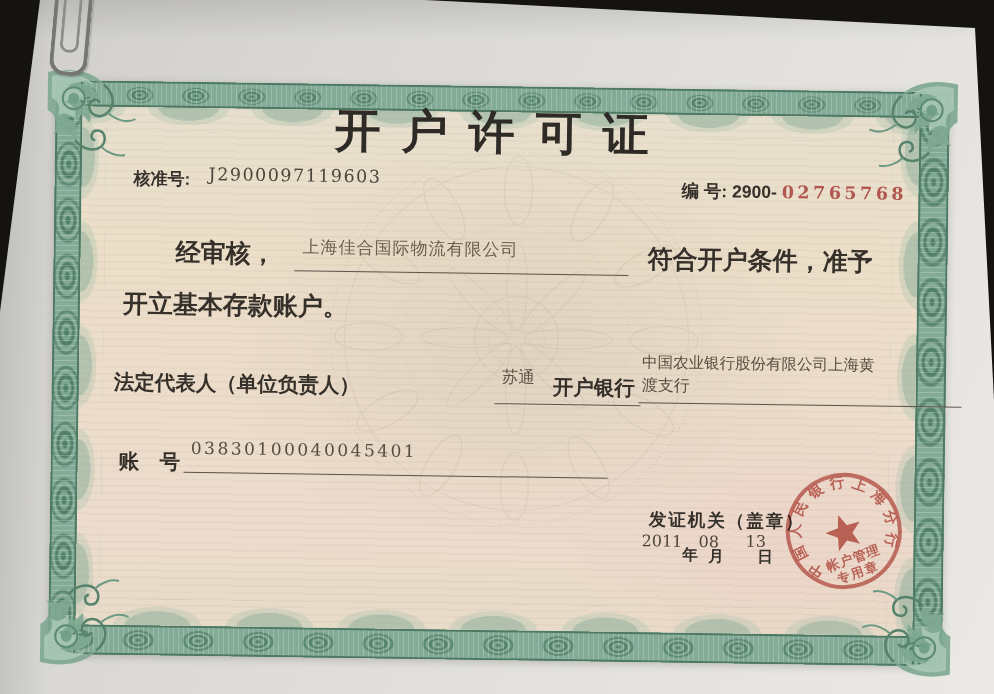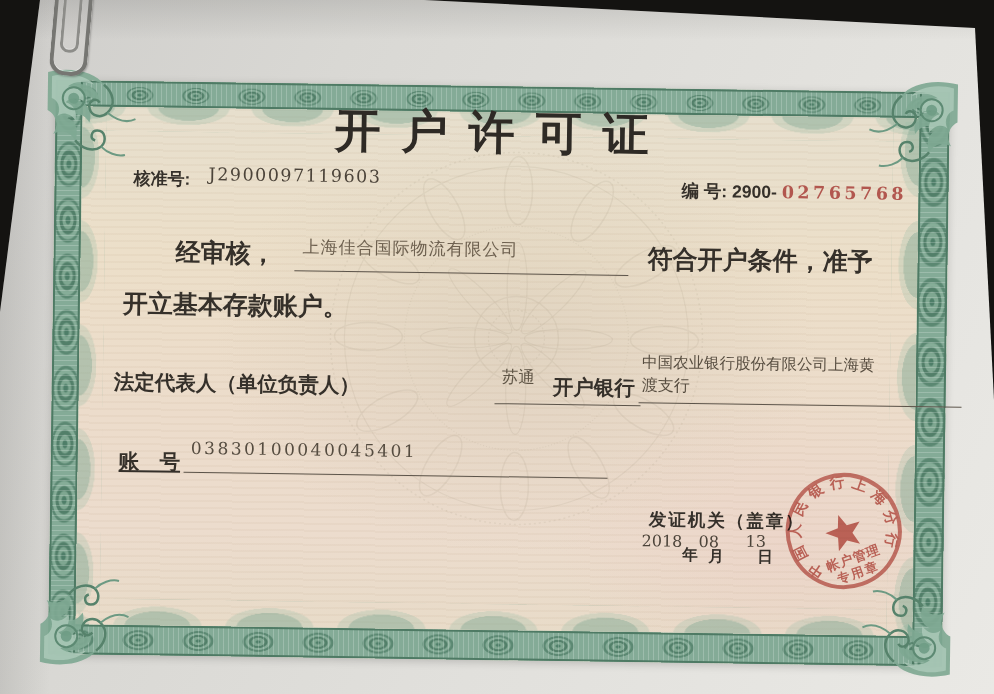--- a/index.html
+++ b/index.html
@@ -97,21 +97,21 @@
   .serial .num{font-family:"DejaVu Serif", serif;letter-spacing:3.5px;font-weight:600;}
   .reviewed{left:122px;top:154px;font-size:25px;}
   .company{left:249px;top:152px;font-size:17px;letter-spacing:1px;color:#6d604f;}
   .qualify{left:594px;top:154px;font-size:25px;}
   .acct-type{left:70px;top:206px;font-size:25px;}
   .legal-label{left:62px;top:287px;font-size:20.5px;}
   .legal-value{left:450px;top:280px;font-size:16.5px;}
   .bank-label{left:501px;top:286px;font-size:20.5px;}
   .bank-l1{left:590px;top:264px;font-size:15.5px;color:#584e41;}
   .bank-l2{left:590px;top:287px;font-size:16px;color:#584e41;}
-  .acct-label{left:68px;top:366px;font-size:20.5px;text-decoration:underline;}
+  .acct-label{left:68px;top:366px;font-size:20.5px;}
   .acct-value{left:140px;top:356px;font-size:17px;letter-spacing:2.5px;color:#554c40;}
   .issuer{left:599px;top:419px;font-size:17.5px;letter-spacing:2px;}
   .date .d{position:absolute;font-size:16px;}
   .date .num{font-family:"DejaVu Serif", serif;color:#4c443a;}
   .date .unit{font-weight:700;font-size:15.5px;}
   
   .stamp{position:absolute;left:724px;top:370px;width:140px;height:140px;
     color:#c05a52;opacity:.85;mix-blend-mode:multiply;transform:rotate(-20deg);}
   .stamp text{fill:currentColor;font-weight:700;font-family:"Liberation Sans", sans-serif;}
   
@@ -231,21 +231,21 @@
   <div class="t val bank-l1">中国农业银行股份有限公司上海黄</div>
   <div class="t val bank-l2">渡支行</div>
   <div class="uline" style="left:587px;top:314px;width:323px;"></div>
 
   <div class="t lbl acct-label">账　号</div>
   <div class="t val acct-value">03830100040045401</div>
   <div class="uline" style="left:133px;top:390px;width:424px;"></div>
 
   <div class="t lbl issuer">发证机关（盖章）</div>
   <div class="date">
-    <span class="t d num" style="left:592px;top:443px;">2018</span>
+    <span class="t d num" style="left:592px;top:443px;">2011</span>
     <span class="t d unit" style="left:633px;top:456px;">年</span>
     <span class="t d num" style="left:649px;top:443px;">08</span>
     <span class="t d unit" style="left:659px;top:457px;">月</span>
     <span class="t d num" style="left:696px;top:442px;">13</span>
     <span class="t d unit" style="left:708px;top:457px;">日</span>
   </div>
 
   <svg class="stamp" viewBox="0 0 140 140" style="color: rgb(192, 90, 82);">
     <circle cx="70" cy="70" r="56" fill="none" stroke="currentColor" stroke-width="4" opacity="0.9"></circle>
     <polygon points="70,53 74.7,65.5 88.1,66.1 77.6,74.5 81.2,87.4 70,80 58.8,87.4 62.4,74.5 51.9,66.1 65.3,65.5" fill="currentColor"></polygon>

